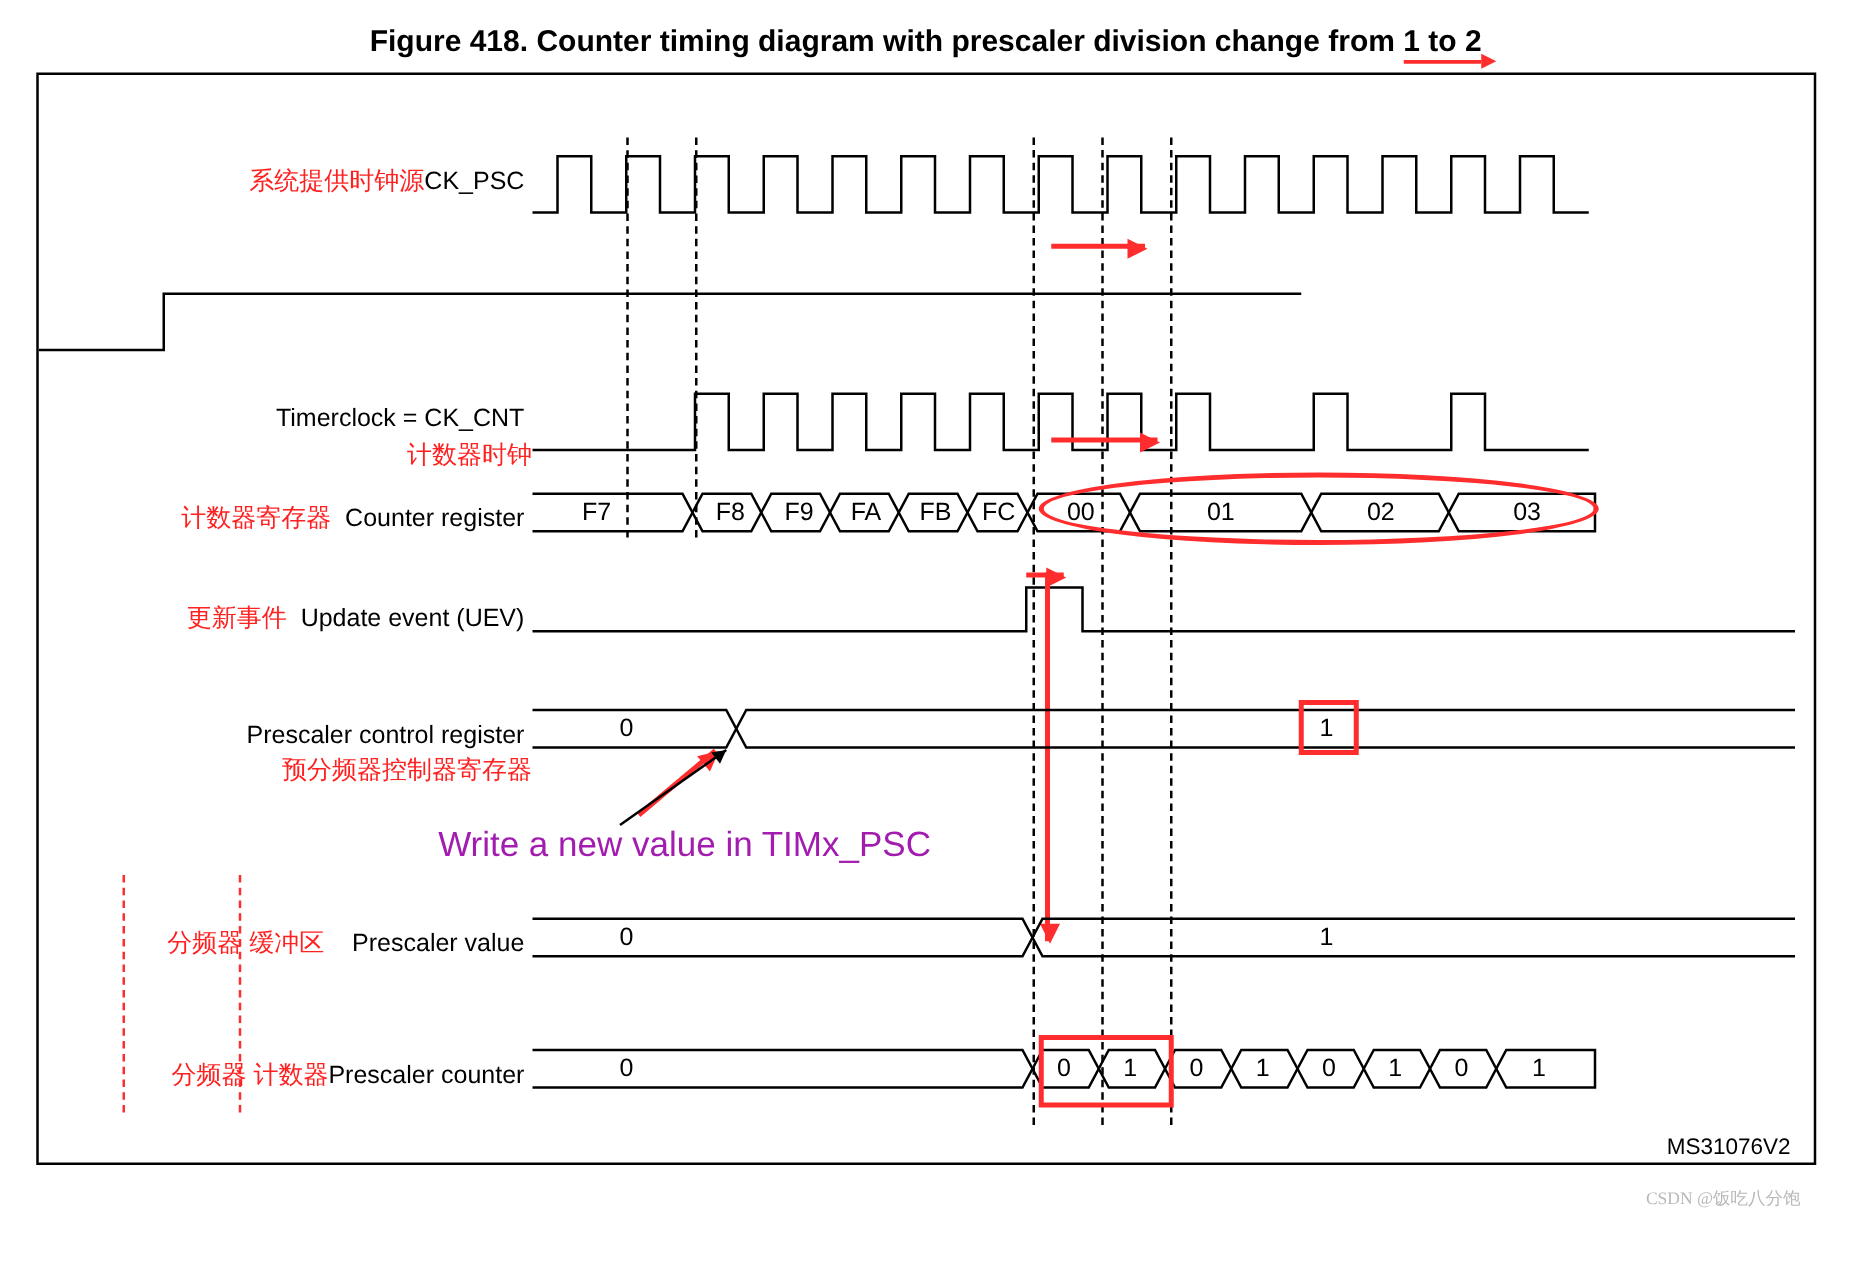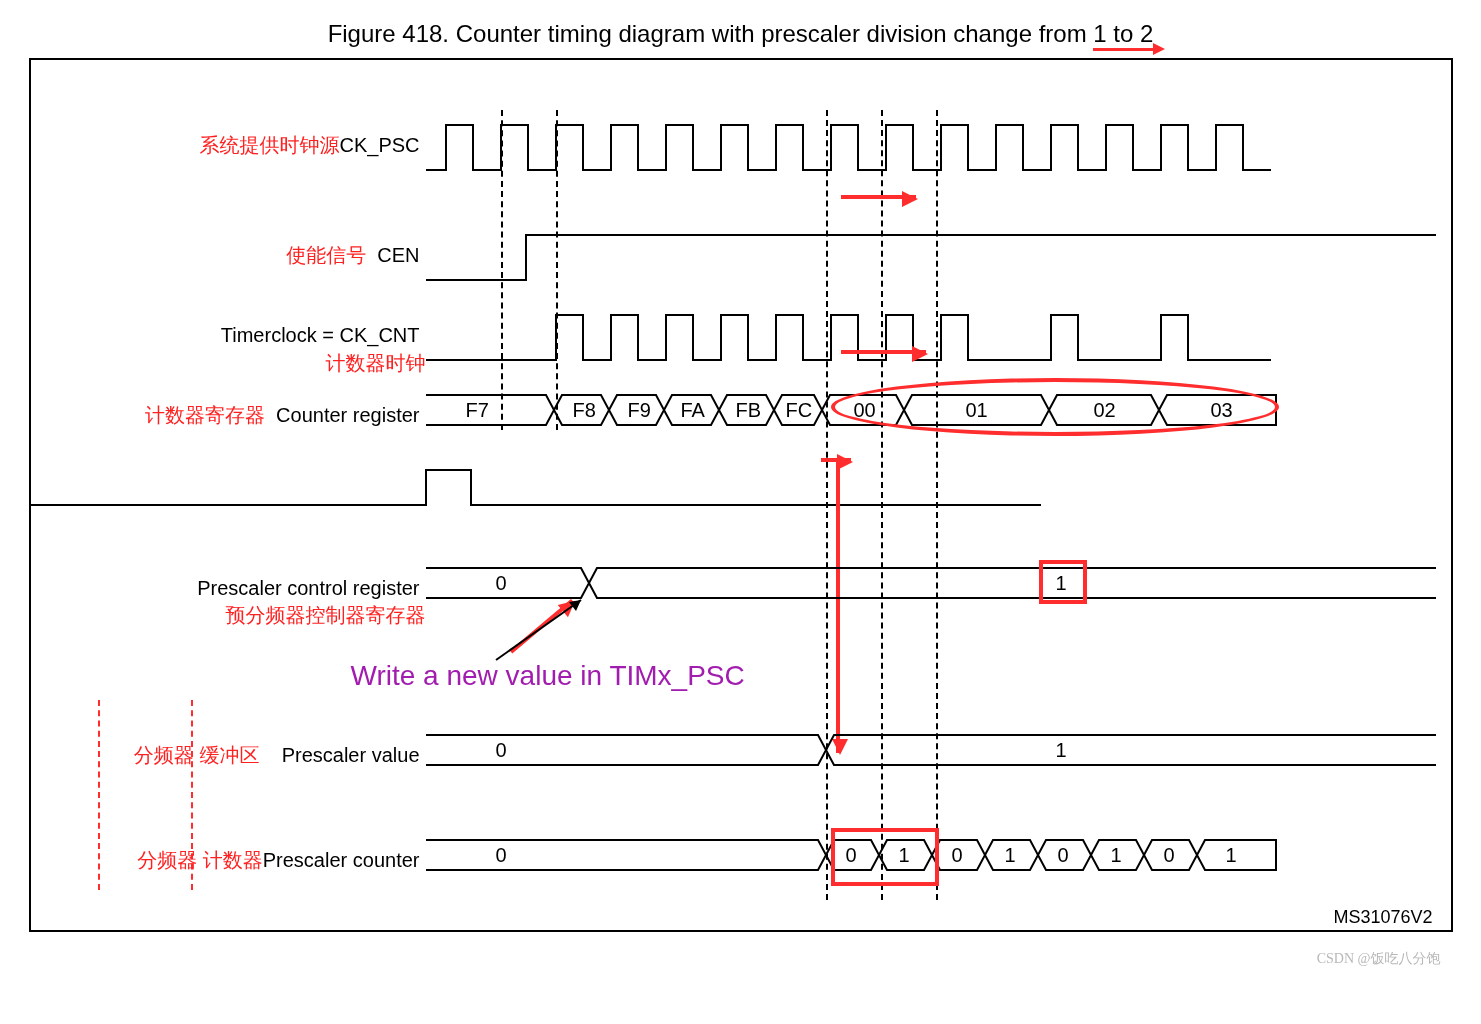--- a/index.html
+++ b/index.html
@@ -5,21 +5,21 @@
   body {
     margin: 0;
     padding: 20px;
     font-family: Arial, "Microsoft YaHei", sans-serif;
     background: #fff;
     width: 1481px;
     box-sizing: border-box;
   }
   .title {
     text-align: center;
-    font-weight: normal;
+    font-weight: bold;
     font-size: 24px;
     margin-bottom: 10px;
   }
   .title .underline {
     border-bottom: 3px solid #ff2d2d;
     padding-bottom: 1px;
     position: relative;
   }
   .title .underline::after{
     content:"";
@@ -159,24 +159,20 @@
     <div class="wave">
       <svg width="1020" height="60">
         <path d="M0 55 L20 55 L20 10 L47 10 L47 55 L75 55 L75 10 L102 10 L102 55 L130 55 L130 10 L157 10 L157 55 L185 55 L185 10 L212 10 L212 55 L240 55 L240 10 L267 10 L267 55 L295 55 L295 10 L322 10 L322 55 L350 55 L350 10 L377 10 L377 55 L405 55 L405 10 L432 10 L432 55 L460 55 L460 10 L487 10 L487 55 L515 55 L515 10 L542 10 L542 55 L570 55 L570 10 L597 10 L597 55 L625 55 L625 10 L652 10 L652 55 L680 55 L680 10 L707 10 L707 55 L735 55 L735 10 L762 10 L762 55 L790 55 L790 10 L817 10 L817 55 L845 55" fill="none" stroke="#000" stroke-width="2"></path>
       </svg>
     </div>
   </div>
 
   <div class="red-arrow-h" style="left:810px; top:135px; width:75px;"></div>
 
   <div class="row" style="top:165px;">
-    <div class="labels">
-      <span class="red">使能信号</span>&nbsp;
-      <span>CEN</span>
-    </div>
     <div class="wave">
       <svg width="1020" height="60">
         <path d="M0 55 L100 55 L100 10 L1010 10" fill="none" stroke="#000" stroke-width="2"></path>
       </svg>
     </div>
   </div>
 
   <div class="row" style="top:245px;">
     <div class="labels">
       <div>Timerclock = CK_CNT</div>
@@ -217,20 +213,24 @@
       <div class="val-cell" style="left:360px; top:14px;">FC</div>
       <div class="val-cell" style="left:428px; top:14px;">00</div>
       <div class="val-cell" style="left:540px; top:14px;">01</div>
       <div class="val-cell" style="left:668px; top:14px;">02</div>
       <div class="val-cell" style="left:785px; top:14px;">03</div>
     </div>
   </div>
   <div class="ellipse" style="left:800px; top:318px; width:440px; height:50px;"></div>
 
   <div class="row" style="top:405px;">
+    <div class="labels">
+      <span class="red">更新事件</span>&nbsp;
+      <span>Update event (UEV)</span>
+    </div>
     <div class="wave">
       <svg width="1020" height="50">
         <path d="M0 40 L395 40 L395 5 L440 5 L440 40 L1010 40" fill="none" stroke="#000" stroke-width="2"></path>
       </svg>
     </div>
   </div>
 
   <div class="red-arrow-h" style="left:790px; top:398px; width:30px;"></div>
   <div class="red-arrow-v" style="left:805px; top:398px; height:295px;"></div>
 

